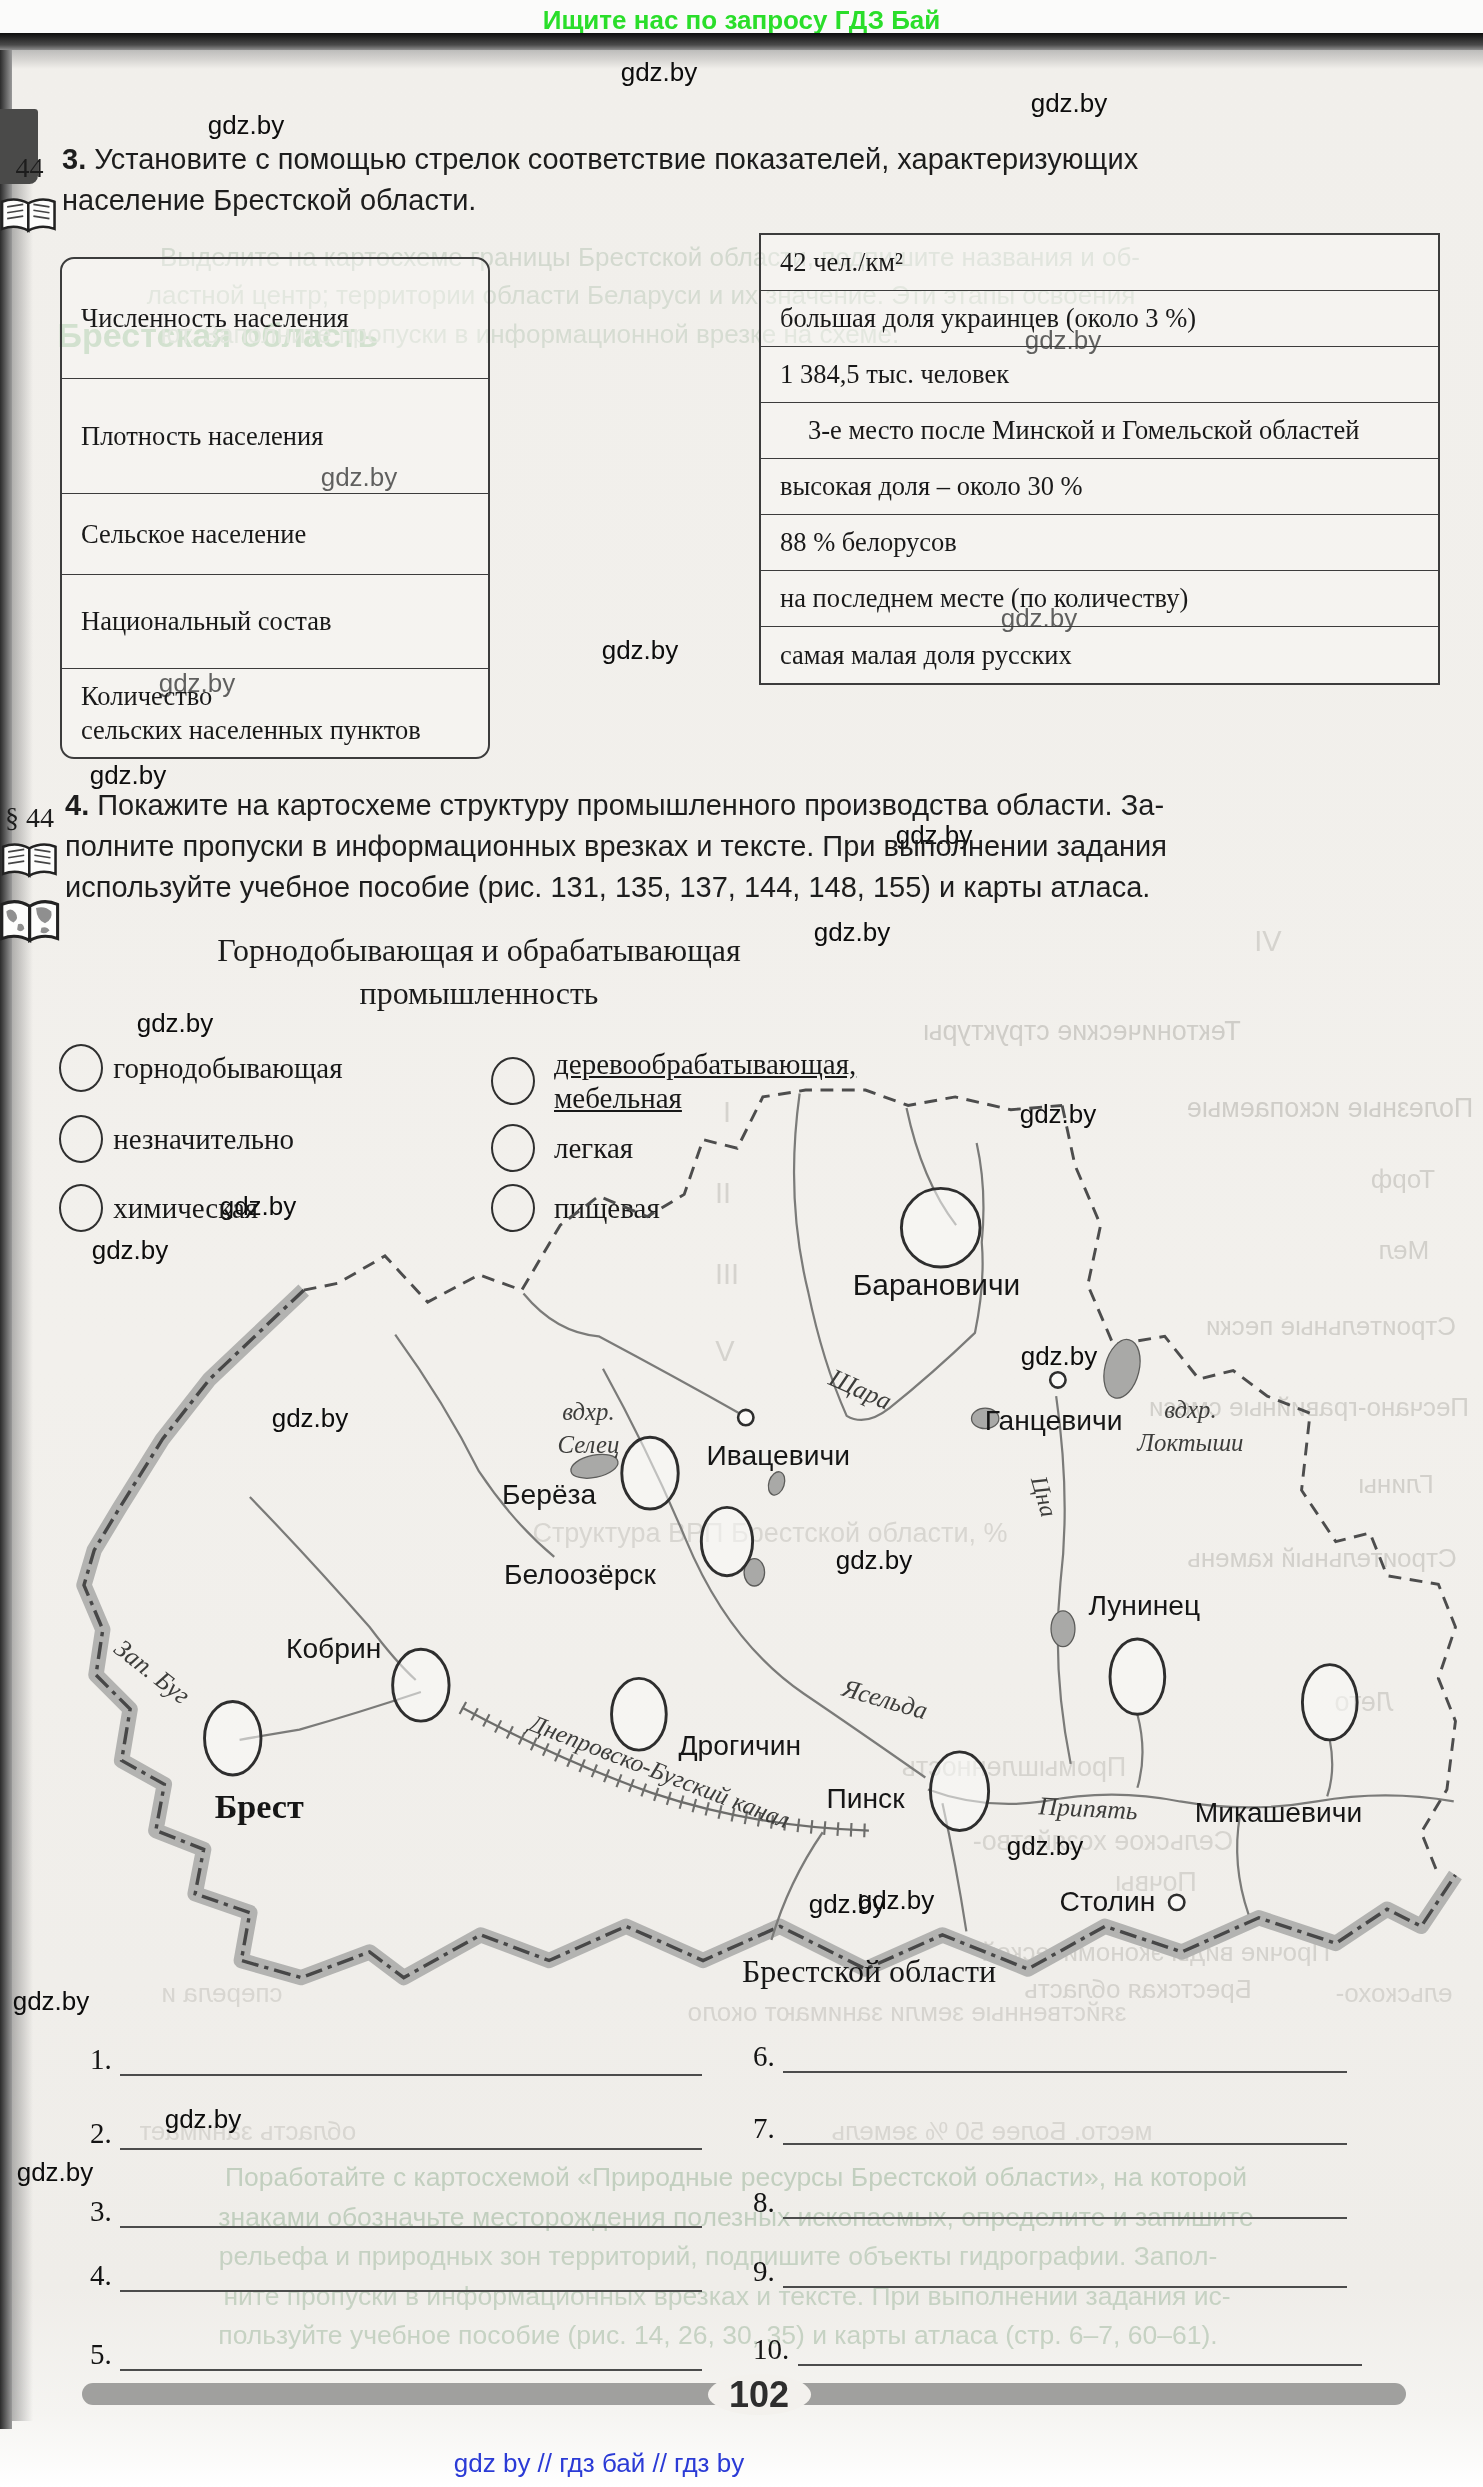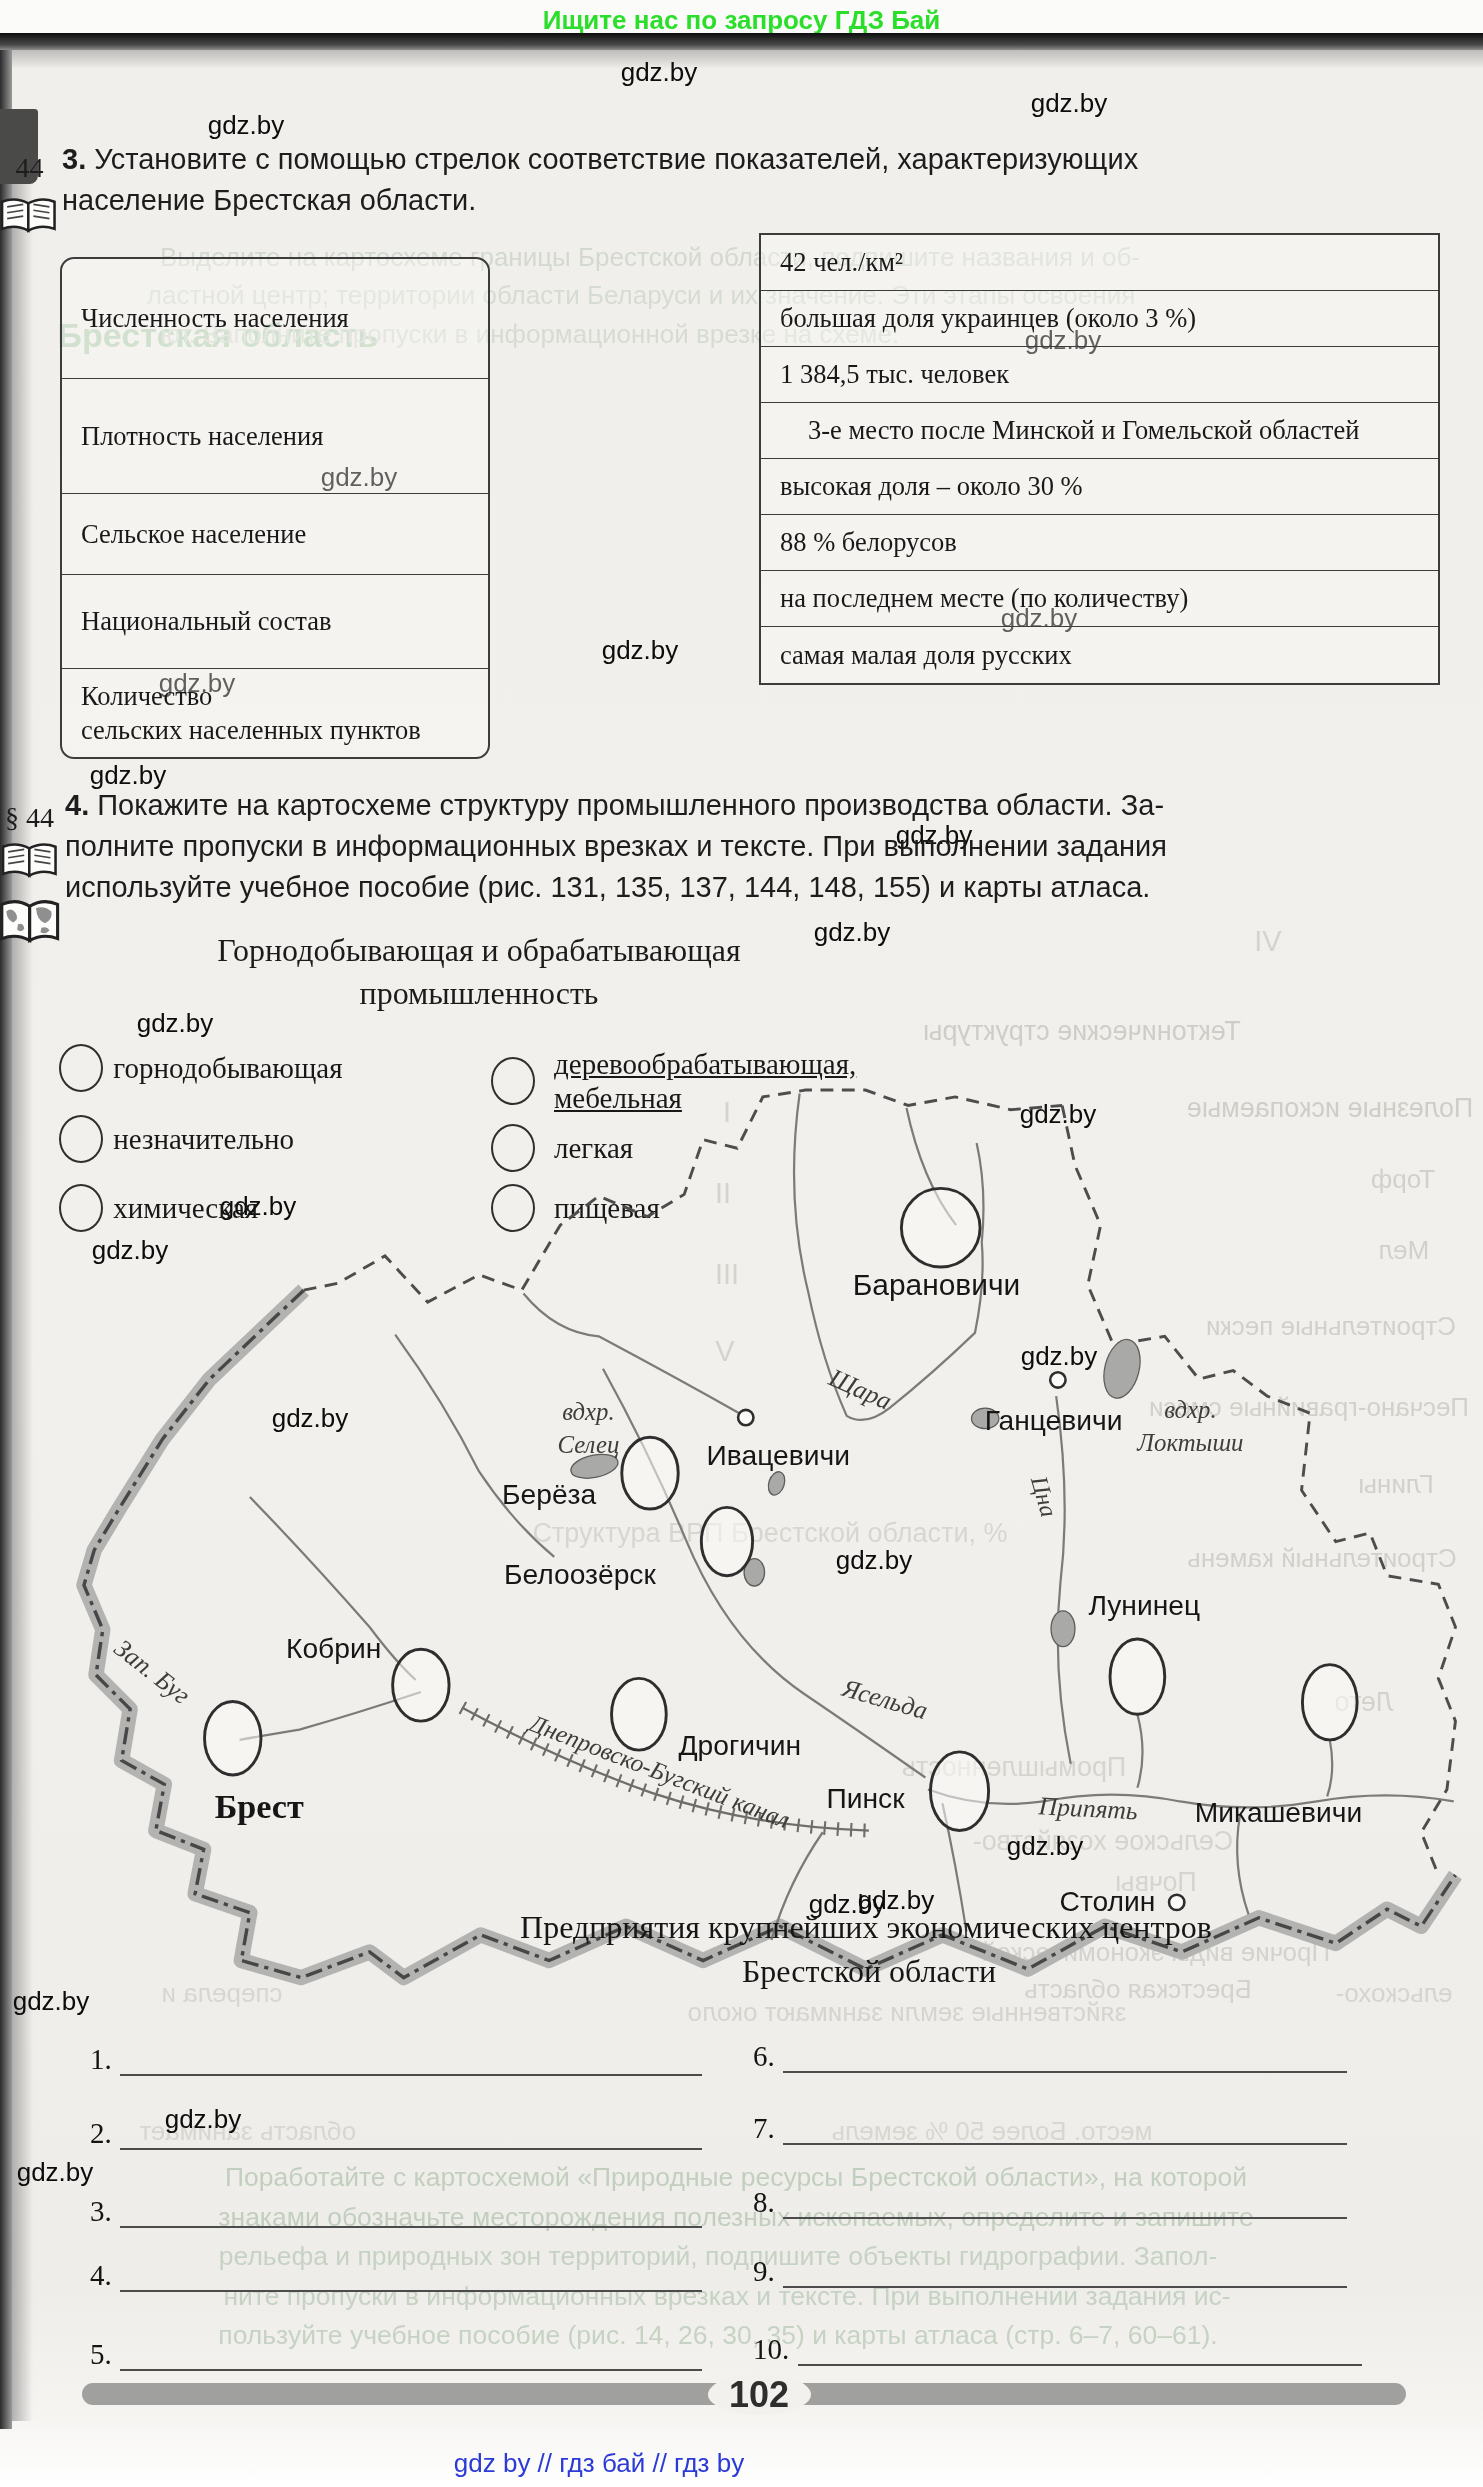--- a/index.html
+++ b/index.html
@@ -137,21 +137,21 @@
   <svg style="position:absolute;left:0;top:895px;" width="63" height="53" viewBox="0 0 70 58">
     <path d="M2 10 Q18 3 33 12 L33 50 Q18 42 2 48 Z" fill="#fdfdfc" stroke="#222" stroke-width="3.4"></path>
     <path d="M64 10 Q48 3 33 12 L33 50 Q48 42 64 48 Z" fill="#fdfdfc" stroke="#222" stroke-width="3.4"></path>
     <path d="M7 18 Q12 13 17 19 Q22 26 15 30 Q8 28 7 18 Z M20 32 Q26 30 27 37 Q23 42 19 38 Z" fill="#8f8f8f"></path>
     <path d="M40 14 Q50 11 57 18 Q59 27 50 31 Q41 28 40 14 Z M46 36 Q52 34 55 39 Q50 44 45 41 Z" fill="#8f8f8f"></path>
   </svg>
 
   <div class="task-text" style="left:62px;top:139px;width:1386px;">
     <span class="task-num">3.</span>
     <span>Установите с помощью стрелок соответствие показателей, характеризующих</span><br>
-    <span>население Брестская области.</span>
+    <span>население Брестской области.</span>
   </div>
 
   <div id="left-table" class="tbl" style="left:60px;top:257px;width:426px;border-radius:14px;">
       <div class="trow" style="height: 120px;">
         <span>Численность населения</span>
       </div>
       <div class="trow" style="height: 115px;">
         <span>Плотность населения</span>
       </div>
       <div class="trow" style="height: 81px;">
@@ -299,21 +299,20 @@
         <text x="1272" y="2124" text-anchor="middle" font-size="30" fill="#3d3d3b" font-style="italic" class="ser" transform="rotate(3 1272 2124)">Припять</text>
         <text x="1212" y="1752" text-anchor="middle" font-size="28" fill="#3d3d3b" font-style="italic" class="ser" transform="rotate(74 1212 1752)">Цна</text>
         <text x="768" y="2080" text-anchor="middle" font-size="29" fill="#3d3d3b" font-style="italic" class="ser" transform="rotate(21 768 2080)">Днепровско-Бугский канал</text>
         <text x="688" y="1660" text-anchor="middle" font-size="29" fill="#3d3d3b" font-style="italic" class="ser">вдхр.</text>
         <text x="688" y="1698" text-anchor="middle" font-size="29" fill="#3d3d3b" font-style="italic" class="ser">Селец</text>
         <text x="1392" y="1658" text-anchor="middle" font-size="29" fill="#3d3d3b" font-style="italic" class="ser">вдхр.</text>
         <text x="1392" y="1696" text-anchor="middle" font-size="29" fill="#3d3d3b" font-style="italic" class="ser">Локтыши</text>
       </g>
   </svg>
 
-  <div class="ent-head" style="left:866px;top:1909px;">Предприятия крупнейших экономических центров</div>
   <div class="ent-head" style="left:869px;top:1953px;">Брестской области</div>
   <div id="answers-layer">
       <div class="ans" style="left: 90px; top: 2040px;">
         <span class="n">1.</span>
         <span class="line" style="width: 582px;"></span>
       </div>
       <div class="ans" style="left: 90px; top: 2114px;">
         <span class="n">2.</span>
         <span class="line" style="width: 582px;"></span>
       </div>

